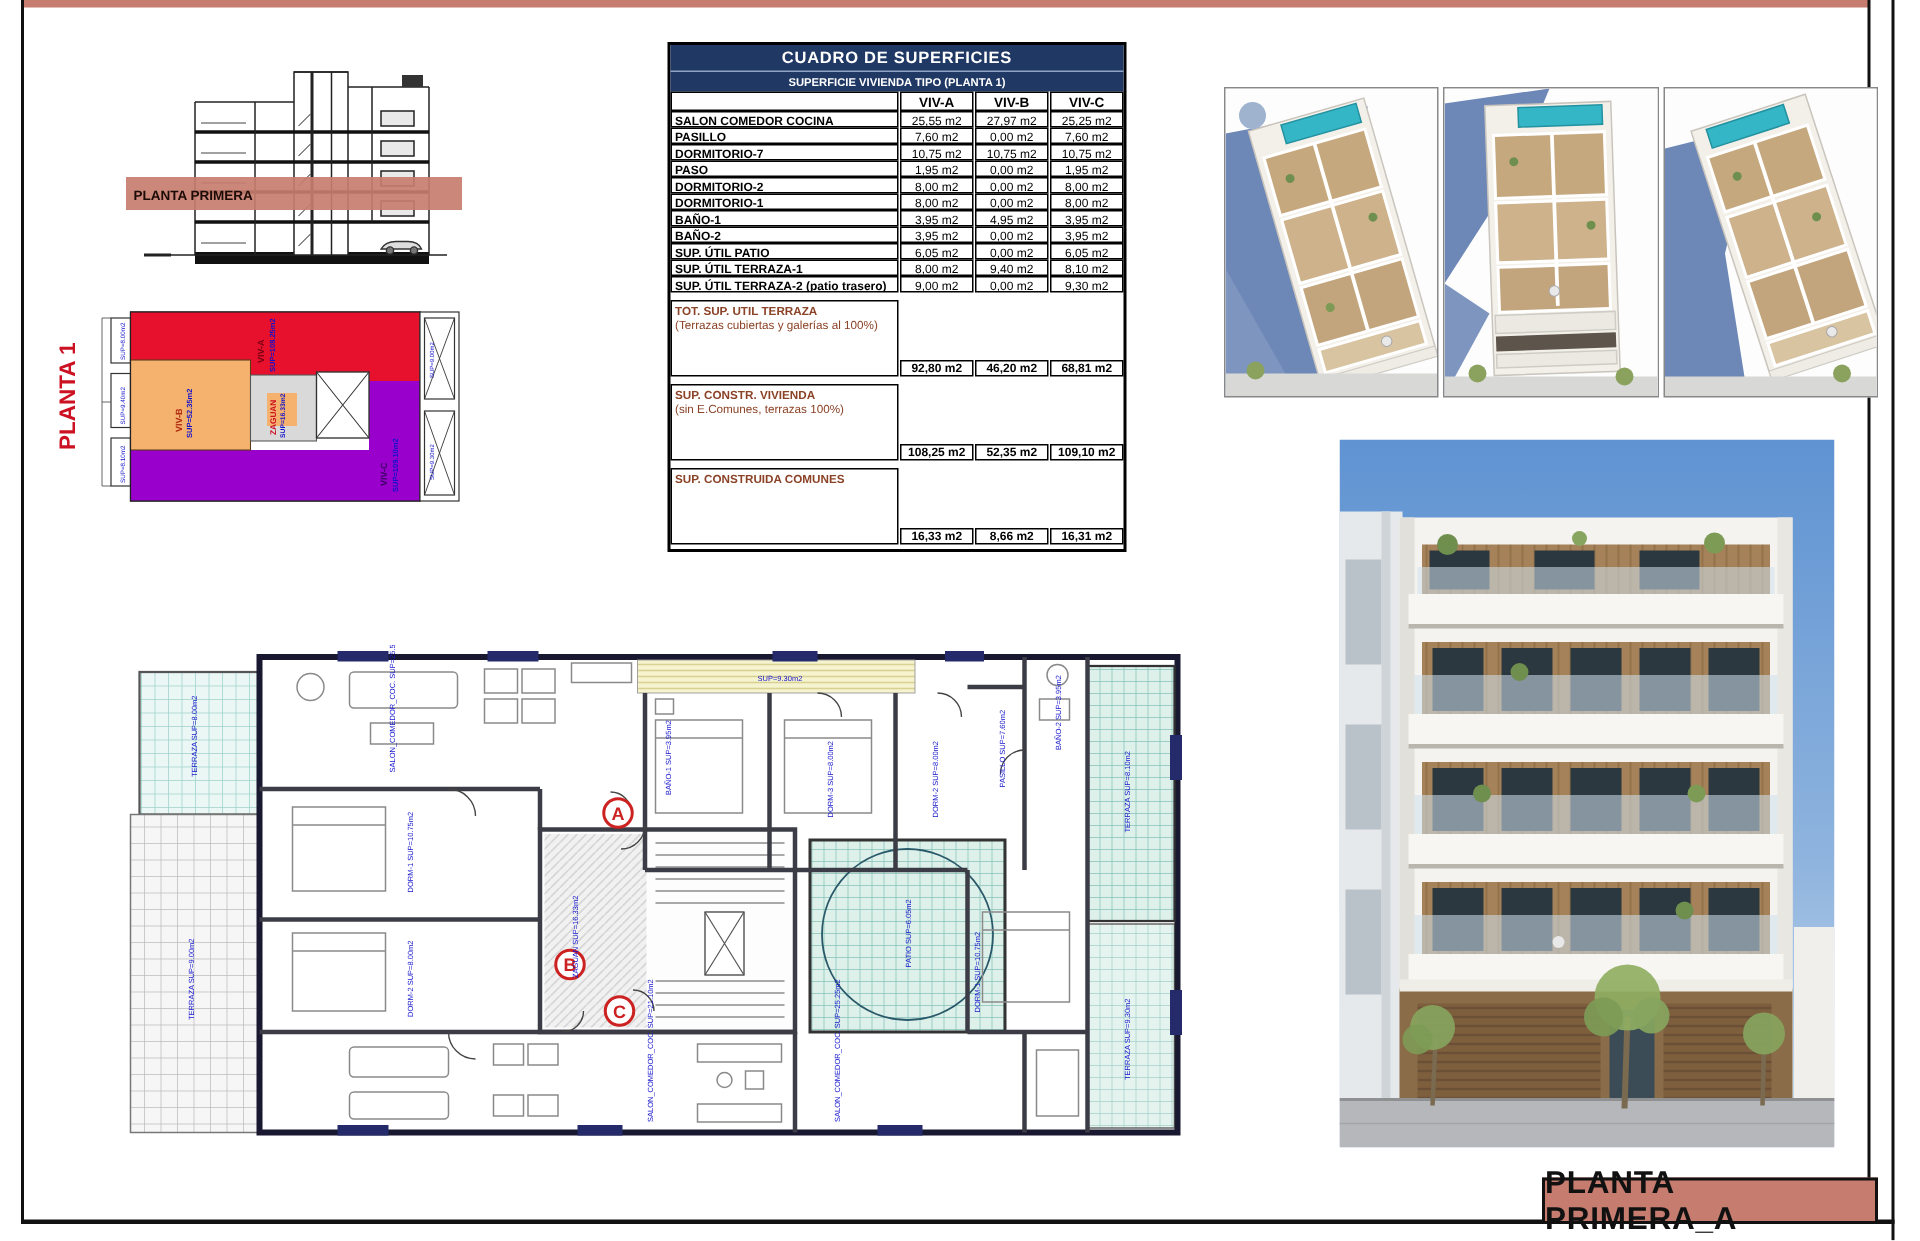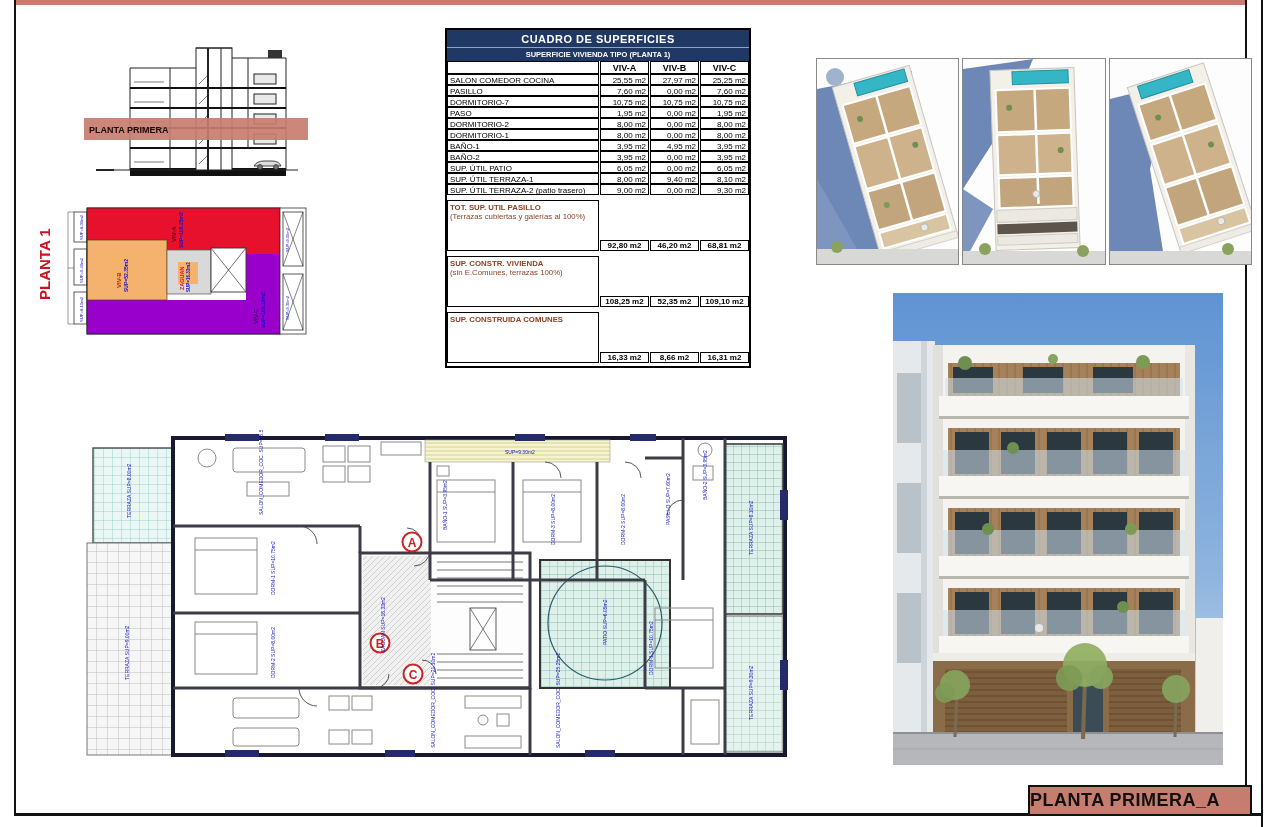--- a/index.html
+++ b/index.html
@@ -15,37 +15,37 @@
   .frame-bottom{left:14px;top:813px;width:1249px;height:3px;background:#111;}
 
   
   .stable{left:445px;top:28px;width:302px;border:2px solid #000;background:#fff;font-size:8px;color:#000;}
   .stable .hdr{background:#1f3864;color:#fff;text-align:center;font-weight:bold;}
   .stable .hdr.t1{font-size:11px;padding:3px 13px 2px;letter-spacing:.5px;border-bottom:1px solid #8fa3c6;}
   .stable .hdr.t2{font-size:7.5px;padding:2px 0 2px;}
   .trow{display:flex;}
   .tcell{border:1px solid #000;box-sizing:border-box;padding:1px 2px;height:11px;line-height:9px;
          white-space:nowrap;overflow:hidden;}
-  .tcell.lbl{width:152px;border-right:1px solid #000;}
-  .tcell.val{width:49px;text-align:right;margin-left:1px;}
+  .tcell.lbl{width:152px;border-right:1px solid #000;font-weight:bold;}
+  .tcell.val{width:49px;text-align:center;margin-left:1px;}
   .colhead .tcell{height:13px;line-height:11px;font-weight:bold;font-size:9px;text-align:center;}
   .sumrow{display:flex;margin-top:5px;}
   .sumrow .scell{border:1.5px solid #000;box-sizing:border-box;}
   .sumrow .slbl{width:152px;padding:2px 2px;color:#8b4226;font-weight:bold;font-size:7.8px;line-height:9px;}
   .sumrow .sval{width:49px;margin-left:1px;display:flex;align-items:center;justify-content:center;
                 font-size:8px;font-weight:bold;margin-top:40px;}
 
   
   .renders{left:816px;top:58px;width:436px;height:205px;display:flex;gap:3px;}
   .rcard{width:143px;height:205px;border:1px solid #888;background:#fdfdfd;overflow:hidden;}
 
   
   .titlebox{left:1028px;top:785px;width:224px;height:31px;background:#c67d6f;border:2px solid #111;
             box-sizing:border-box;display:flex;align-items:center;justify-content:flex-start;
-            padding-right:8px;font-size:18px;font-weight:bold;color:#111;letter-spacing:.5px;}
+            padding-right:8px;font-size:21px;font-weight:bold;color:#111;letter-spacing:.5px;}
 </style>
 </head>
 <body>
 
 <div id="sheet">
 
   <div class="abs topbar"></div>
   <div class="abs frame-left"></div>
   <div class="abs frame-right-inner"></div>
   <div class="abs frame-right-outer"></div>
@@ -241,21 +241,21 @@
 
         <div class="trow">
           <div class="tcell lbl">SUP. ÚTIL TERRAZA-2 (patio trasero)</div>
           <div class="tcell val">9,00 m2</div>
           <div class="tcell val">0,00 m2</div>
           <div class="tcell val">9,30 m2</div>
         </div>
       </div>
     <div class="sumrow">
       <div class="scell slbl">
-        <div>TOT. SUP. UTIL PASILLO</div>
+        <div>TOT. SUP. UTIL TERRAZA</div>
         <div style="font-weight:normal">(Terrazas cubiertas y galerías al 100%)</div>
       </div>
       <div class="scell sval">92,80 m2</div>
       <div class="scell sval">46,20 m2</div>
       <div class="scell sval">68,81 m2</div>
     </div>
     <div class="sumrow">
       <div class="scell slbl">
         <div>SUP. CONSTR. VIVIENDA</div>
         <div style="font-weight:normal">(sin E.Comunes, terrazas 100%)</div>

